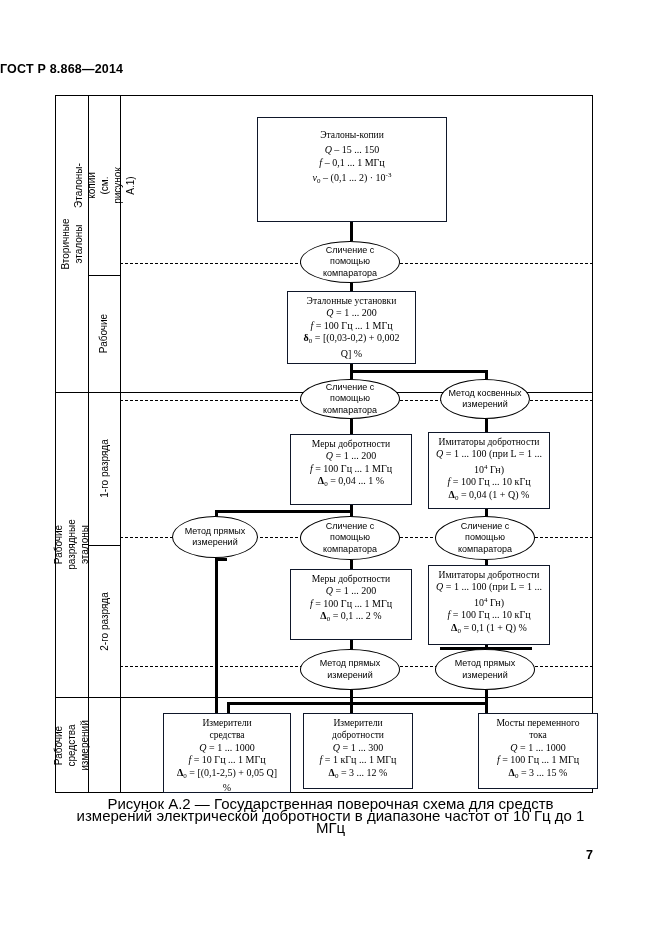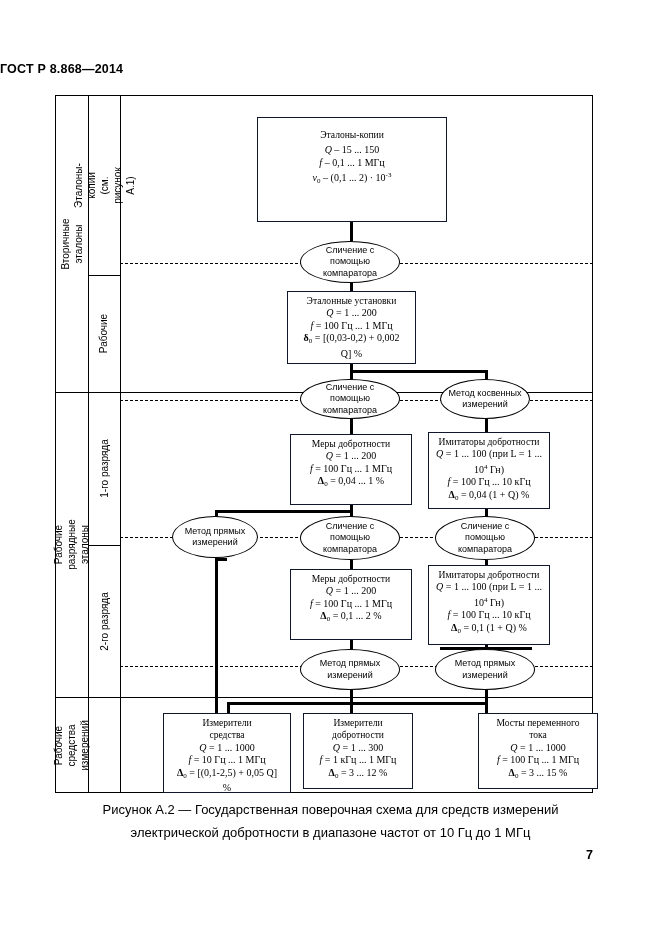--- a/index.html
+++ b/index.html
@@ -7,21 +7,21 @@
        font-family:"Liberation Serif",serif;color:#000;overflow:hidden;}
 
   
   #doc-header{position:absolute;left:0;top:62px;width:593px;
       font-family:"Liberation Sans",sans-serif;font-size:12.5px;font-weight:bold;letter-spacing:.2px;}
   #page-number{position:absolute;right:68px;top:848px;
       font-family:"Liberation Sans",sans-serif;font-size:12.5px;font-weight:bold;}
 
   
   #caption{position:absolute;left:68px;top:798px;width:525px;text-align:center;
-      font-family:"Liberation Sans",sans-serif;font-size:13px;line-height:23px;}
+      font-family:"Liberation Sans",sans-serif;font-size:15px;line-height:12px;}
 
   
   #frame{position:absolute;left:55px;top:95px;width:538px;height:698px;
       border:1px solid #000;box-sizing:border-box;}
 
   
   .vrule{position:absolute;background:#000;width:1px;}
   .hrule{position:absolute;background:#000;height:1px;}
 
   

